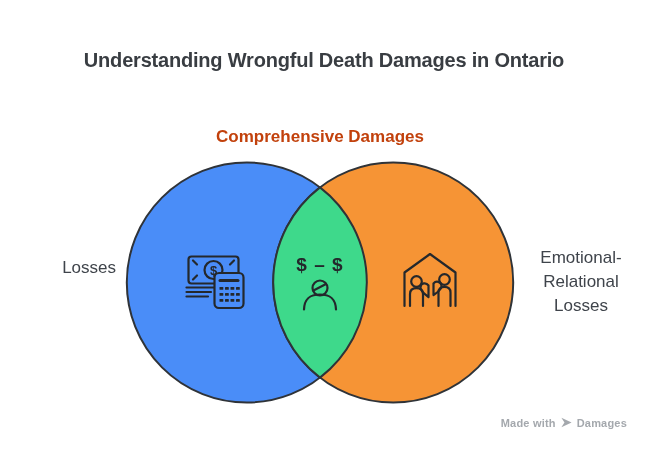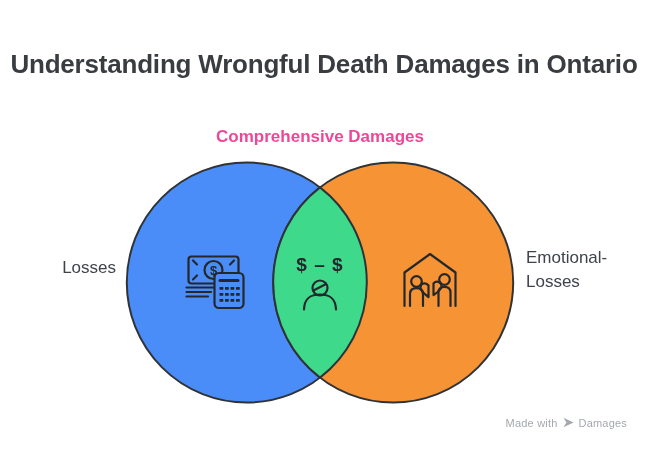--- a/index.html
+++ b/index.html
@@ -2,36 +2,36 @@
 <html><head>
 <meta charset="utf-8">
 <style>
   html,body{margin:0;padding:0;background:#fff;}
   .canvas{
     position:relative;width:648px;height:450px;background:#ffffff;
     font-family:"Liberation Sans",sans-serif;overflow:hidden;
   }
   .title{
     position:absolute;top:49px;left:0;width:648px;text-align:center;
-    font-size:26px;font-weight:bold;letter-spacing:-0.2px;color:#393d42;
+    font-size:20px;font-weight:bold;letter-spacing:-0.2px;color:#393d42;
   }
   .comp-label{
     position:absolute;top:127px;left:0;width:640px;text-align:center;
-    font-size:17px;font-weight:600;color:#ec4899;
+    font-size:17px;font-weight:600;color:#c2410c;
   }
   .venn-svg{position:absolute;top:0;left:0;}
   .side-label{
     position:absolute;font-size:17px;font-weight:500;color:#3f444b;line-height:24px;
   }
   .side-label.left{top:256px;left:0;width:116px;text-align:right;}
-  .side-label.right{top:246px;left:526px;width:110px;text-align:left;}
+  .side-label.right{top:246px;left:526px;width:110px;text-align:center;}
   .side-label span{display:block;}
   .watermark{
     position:absolute;top:416px;right:21px;display:flex;align-items:center;gap:4px;
-    font-size:11px;font-weight:normal;color:#a4a8ad;letter-spacing:0.2px;
+    font-size:11px;font-weight:bold;color:#a4a8ad;letter-spacing:0.2px;
   }
   .watermark svg{display:block;}
 </style>
 </head>
 <body>
 
 <div class="canvas">
 
   <div class="title">Understanding Wrongful Death Damages in Ontario</div>
 
@@ -88,20 +88,21 @@
       <path d="M433.5 283.5 C436 280.5 441 281.5 441.5 285.5 C442 288.5 439 291.5 433.5 295 L433.5 283.5 Z"></path>
     </g>
   </svg>
 
   <div class="side-label left">
     <span>Losses</span>
   </div>
 
   <div class="side-label right">
     <span>Emotional-</span>
+    <span>Relational</span>
     <span>Losses</span>
   </div>
 
   <div class="watermark">
     <span>Made with</span>
     <svg width="13" height="13" viewBox="0 0 14 14">
       <path d="M1.5 1.8 L12.5 7 L1.5 12.2 L4.8 7 Z" fill="#A4A8AD"></path>
     </svg>
     <span>Damages</span>
   </div>

